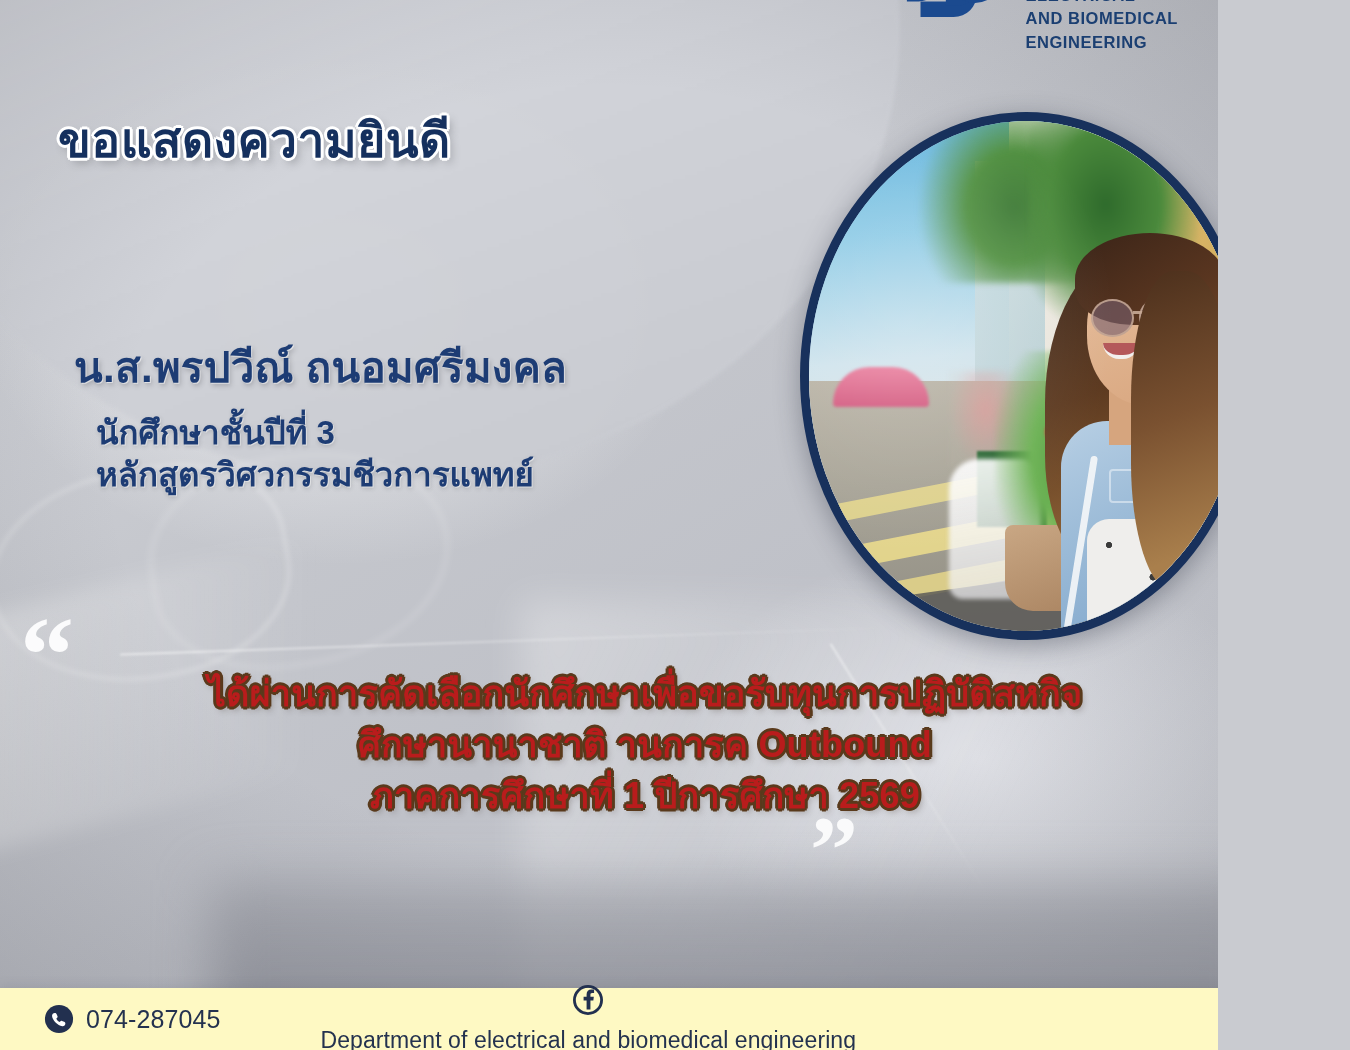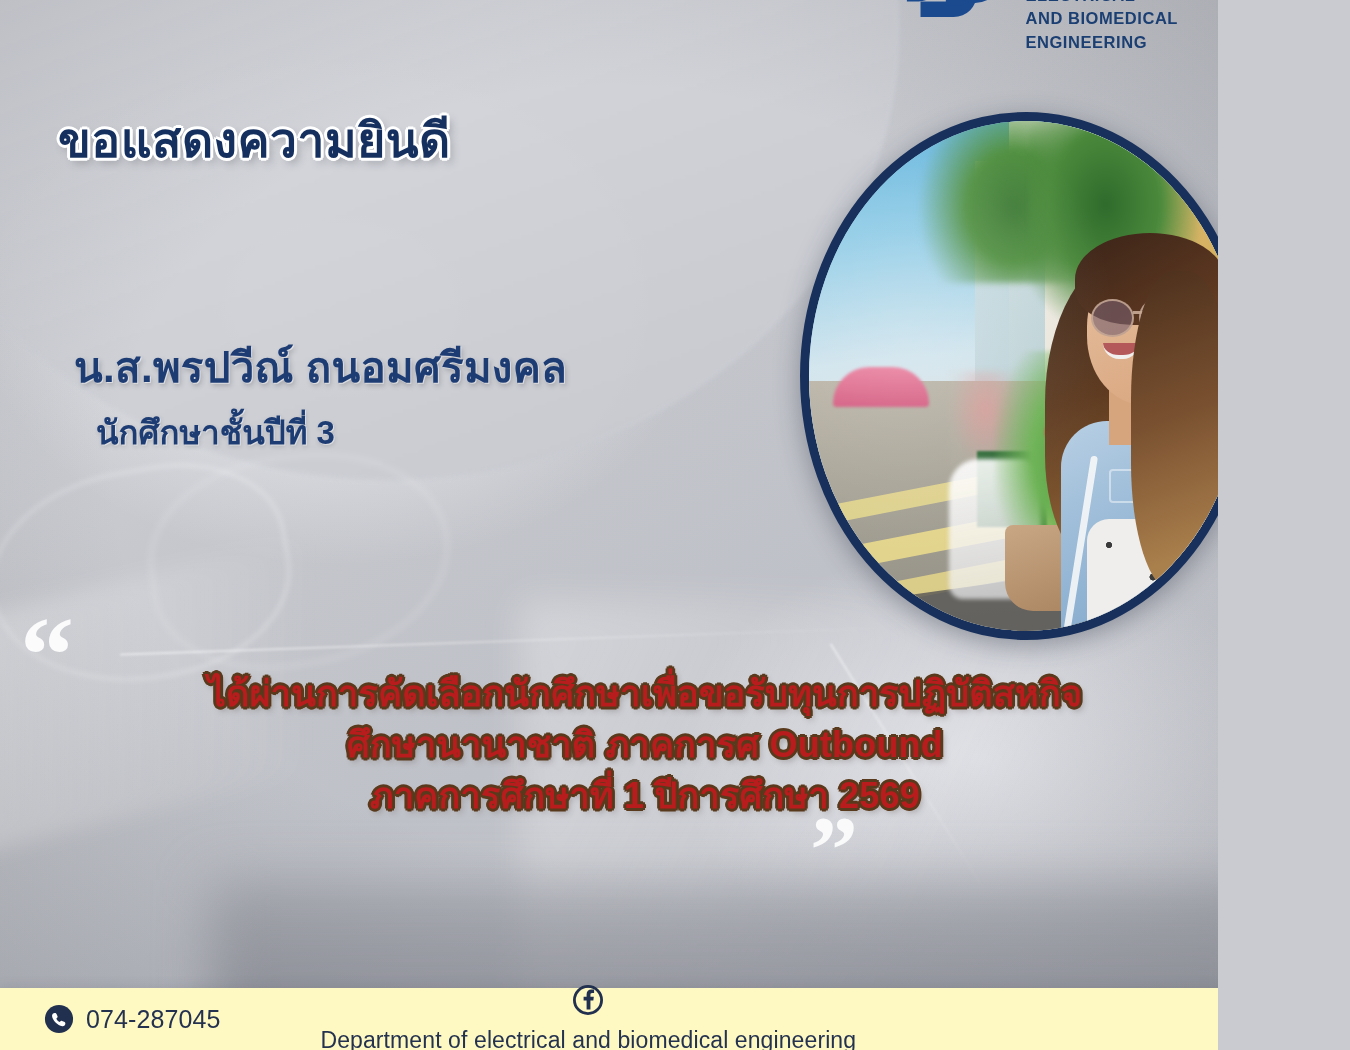--- a/index.html
+++ b/index.html
@@ -394,20 +394,21 @@
       <div>AND BIOMEDICAL</div>
       <div>ENGINEERING</div>
     </div>
   </div>
 
   <div class="headline">ขอแสดงความยินดี</div>
 
   <div class="person-name">น.ส.พรปวีณ์ ถนอมศรีมงคล</div>
   <div class="person-sub">
     <div>นักศึกษาชั้นปีที่ 3</div>
+    <div>หลักสูตรวิศวกรรมชีวการแพทย์</div>
   </div>
 
   <div class="photo-ring">
     <div class="ph ph-sky"></div>
     <div class="ph ph-bldg-right"></div>
     <div class="ph ph-bldg-right2"></div>
     <div class="ph ph-arch"></div>
     <div class="ph ph-wall-white"></div>
     <div class="ph ph-wall-blue"></div>
     <div class="ph ph-street"></div>
@@ -440,21 +441,21 @@
     <div class="ph pr-hair-front"></div>
     <div class="ph pr-strap"></div>
     <div class="ph ph-soft"></div>
   </div>
 
   <div class="quote-open">“</div>
   <div class="quote-close">”</div>
 
   <div class="award">
     <div>ได้ผ่านการคัดเลือกนักศึกษาเพื่อขอรับทุนการปฏิบัติสหกิจ</div>
-    <div>ศึกษานานาชาติ ภาคการศ Outbound</div>
+    <div>ศึกษานานาชาติ านการค Outbound</div>
     <div>ภาคการศึกษาที่ 1 ปีการศึกษา 2569</div>
   </div>
 
   <div class="footer">
 
     <div class="f-item f-phone">
       <svg class="f-ico" viewBox="0 0 32 32">
         <circle cx="16" cy="16" r="15" fill="#22304f"></circle>
         <path d="M11.5 9.5c1 0 1.6.4 2 1.4l.9 2.1c.3.8.1 1.3-.5 1.8l-.8.6c.8 1.8 2 3 3.8 3.9l.6-.8c.5-.6 1-.8 1.8-.5l2.1.9c1 .4 1.4 1 1.4 2 0 1.8-1.5 3.1-3.3 2.9C14.6 23 9 17.4 8.6 12.8c-.2-1.8 1.1-3.3 2.9-3.3z" fill="#fff"></path>
       </svg>

